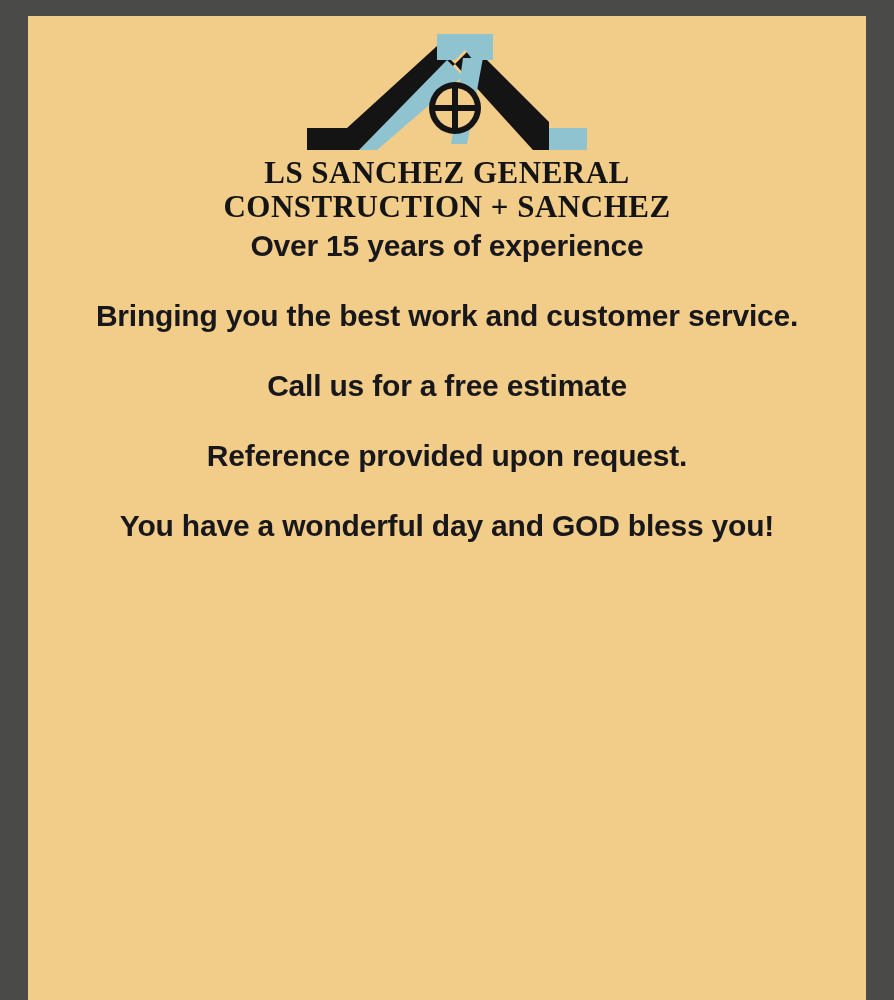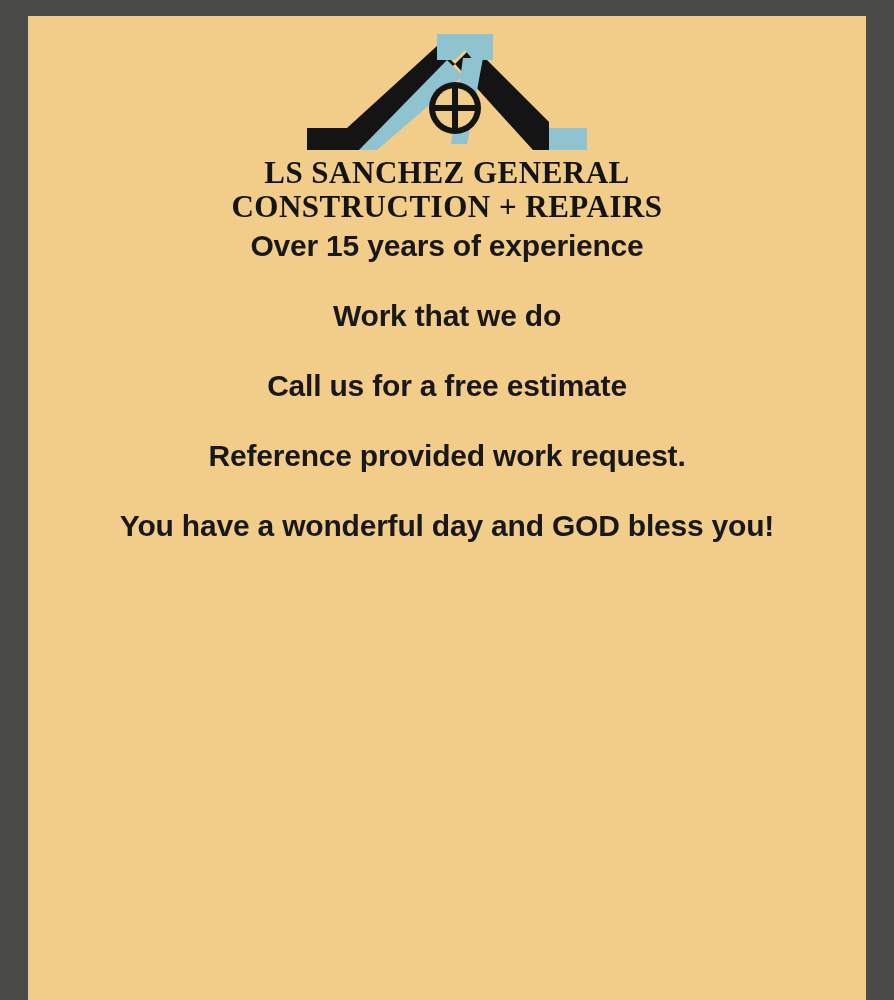--- a/index.html
+++ b/index.html
@@ -94,25 +94,25 @@
       <path d="M176 34 L196 34 L180 120 L164 120 Z" fill="#8fc3d0"></path>
 
       <circle cx="168" cy="84" r="26" fill="#141414"></circle>
       <circle cx="168" cy="84" r="20" fill="#f2cd89"></circle>
       <rect x="165" y="62" width="6" height="44" fill="#141414"></rect>
       <rect x="146" y="81" width="44" height="6" fill="#141414"></rect>
     </svg>
 
     <div class="logo-text">
       <div class="logo-line1">LS SANCHEZ GENERAL</div>
-      <div class="logo-line2">CONSTRUCTION + REPAIRS</div>
+      <div class="logo-line2">CONSTRUCTION + SANCHEZ</div>
     </div>
   </div>
 
   <div class="body-block">
     <p class="para">Over 15 years of experience</p>
-    <p class="para">Work that we do</p>
+    <p class="para">Bringing you the best work and customer service.</p>
     <p class="para">Call us for a free estimate</p>
-    <p class="para">Reference provided work request.</p>
+    <p class="para">Reference provided upon request.</p>
     <p class="para">You have a wonderful day and GOD bless you!</p>
   </div>
 
 </div>
 
 </body></html>

